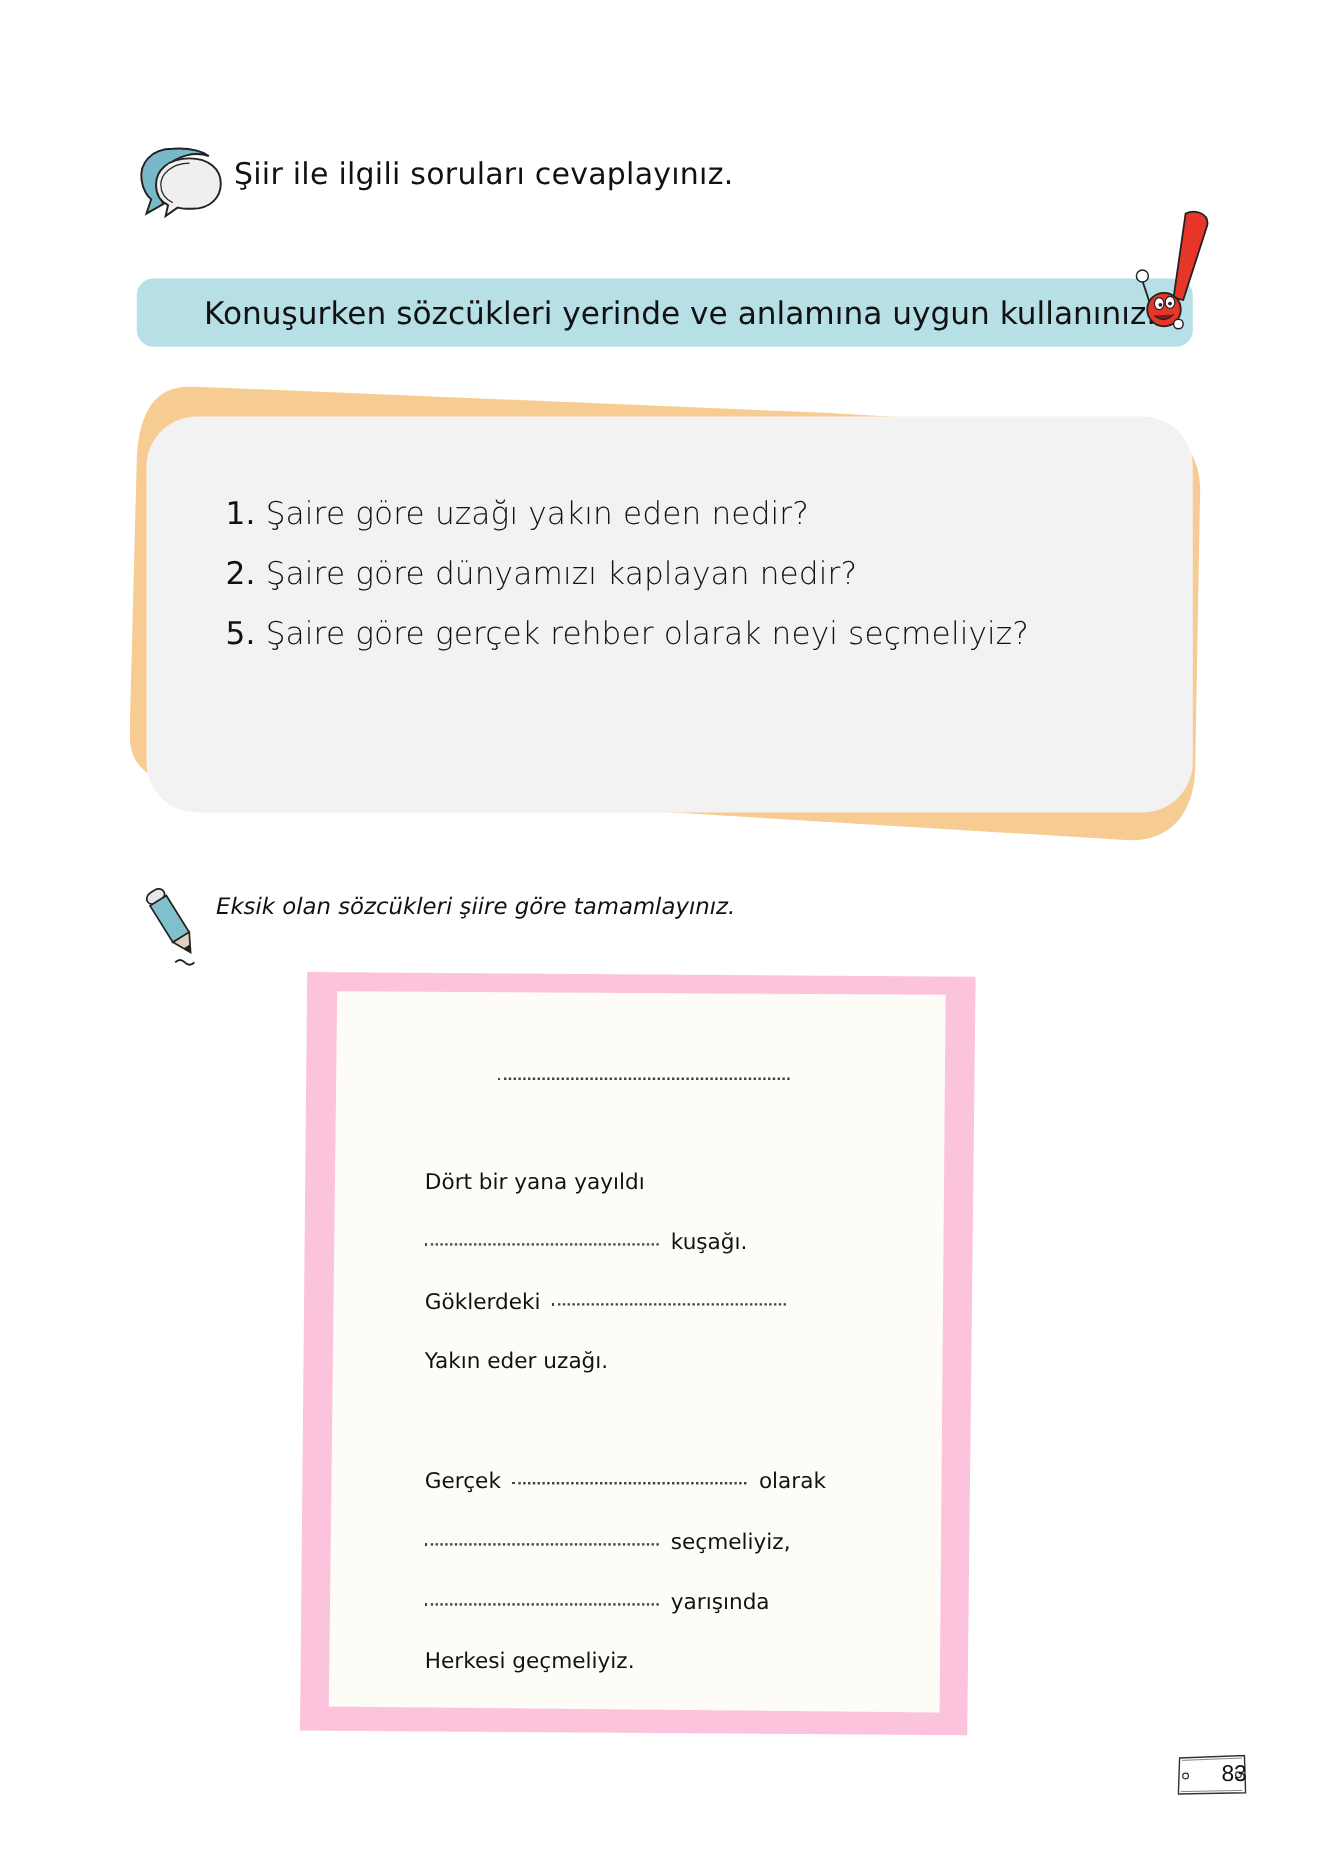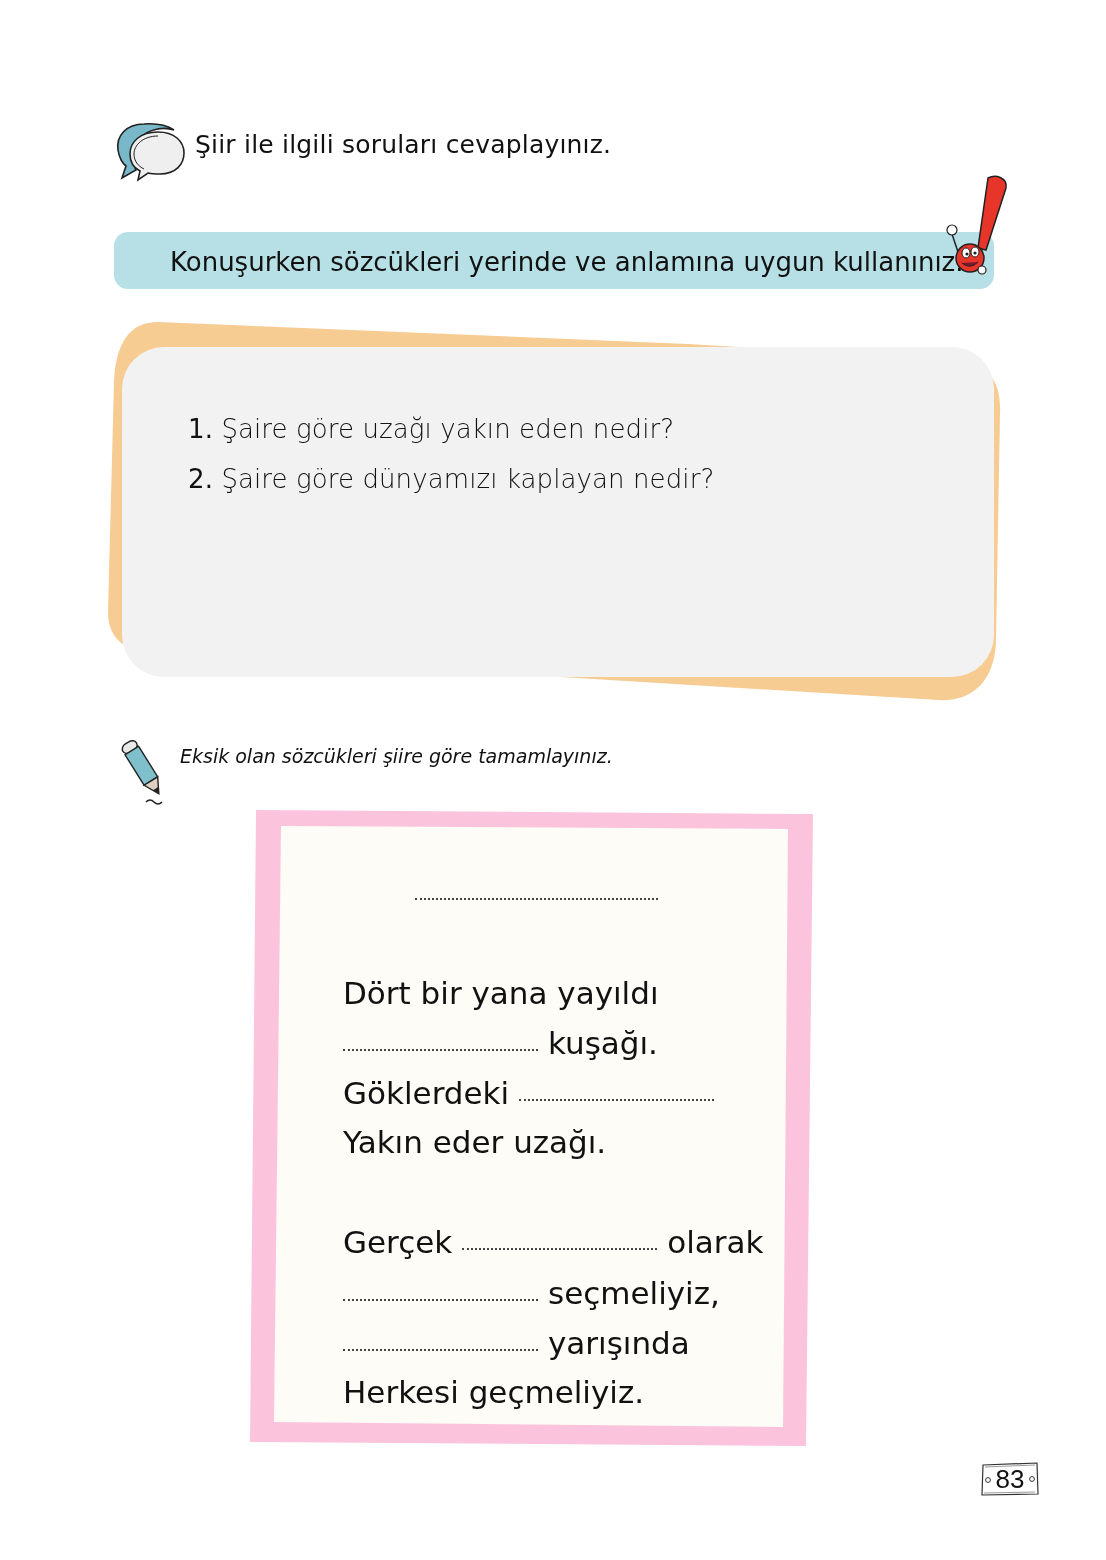--- a/index.html
+++ b/index.html
@@ -27,31 +27,31 @@
   .questions .num { font-weight: normal; }
 
   
   .pencil-icon { left: 118px; top: 736px; width: 52px; height: 72px; }
   .h2 { left: 180px; top: 745px; font-size: 19px; font-style: italic; }
 
   
   .poem-frame { left: 250px; top: 810px; width: 565px; height: 640px; }
   .poem-title { left: 415px; top: 878px; width: 243px; height: 20px;
                 border-bottom: 2px dotted #444; }
-  .line { position: absolute; left: 343px; font-size: 31px; white-space: nowrap;
+  .line { position: absolute; left: 354px; font-size: 18px; white-space: nowrap;
           display: flex; align-items: baseline; text-align: center; }
   .blank { display: inline-block; height: 1px; border-bottom: 2px dotted #444;
            margin: 0 10px 0 0; transform: translateY(-3px); }
   .blank.after { margin: 0 0 0 10px; }
   .blank.mid { margin: 0 10px 0 10px; }
 
   
   .page-num-box { left: 981px; top: 1462px; width: 58px; height: 34px; }
-  .page-num { left: 981px; top: 1462px; width: 58px; height: 34px; text-align: center;
-              line-height: 34px; font-size: 26px; font-family: "Liberation Sans", sans-serif; }
+  .page-num { left: 981px; top: 1462px; width: 58px; height: 34px; text-align: right;
+              line-height: 34px; font-size: 19px; font-family: "Liberation Sans", sans-serif; }
 </style>
 </head>
 <body>
 
 <div class="abs speech-icon">
   <svg width="72" height="64" viewBox="0 0 72 64">
     <path d="M30 6 C12 6 2 18 4 32 C5 40 9 46 12 48 L8 60 L22 52 C18 44 18 30 26 20 C34 12 48 8 60 12 C54 8 44 5 30 6 Z" fill="#78b8c8" stroke="#222" stroke-width="1.6"></path>
     <path d="M44 14 C26 14 16 24 16 36 C16 44 20 50 26 53 L24 62 L34 55 C38 56 42 56 46 56 C62 56 70 46 70 35 C70 23 60 14 44 14 Z" fill="#efefef" stroke="#222" stroke-width="1.6"></path>
     <path d="M44 18 C29 18 20 27 20 36 C20 43 24 48 30 51" fill="none" stroke="#222" stroke-width="1"></path>
   </svg>
@@ -77,20 +77,21 @@
 
 <div class="abs card-back">
   <svg width="894" height="380" viewBox="0 0 894 380">
     <path d="M50 0 L580 22 L850 38 C878 40 894 58 892 92 L888 320 C886 360 864 380 830 378 L40 330 C14 328 0 314 0 290 L6 60 C8 20 22 0 50 0 Z" fill="#f7cc92"></path>
   </svg>
 </div>
 <div class="abs card-front"></div>
 <ol class="abs questions">
   <li><span class="num">1.</span> <span>Şaire göre uzağı yakın eden nedir?</span></li>
   <li><span class="num">2.</span> <span>Şaire göre dünyamızı kaplayan nedir?</span></li>
+  <li><span class="num">5.</span> <span>Şaire göre gerçek rehber olarak neyi seçmeliyiz?</span></li>
 </ol>
 
 <div class="abs pencil-icon">
   <svg width="52" height="72" viewBox="0 0 52 72">
     <g transform="rotate(-32 26 34)">
       <rect x="18" y="2" width="16" height="10" rx="6" fill="#e8e8e8" stroke="#222" stroke-width="1.4"></rect>
       <rect x="18" y="11" width="16" height="36" fill="#7fc0cc" stroke="#222" stroke-width="1.4"></rect>
       <path d="M18 47 L34 47 L26 62 Z" fill="#ddd0c0" stroke="#222" stroke-width="1.4"></path>
       <path d="M23 56 L29 56 L26 62 Z" fill="#222"></path>
     </g>

